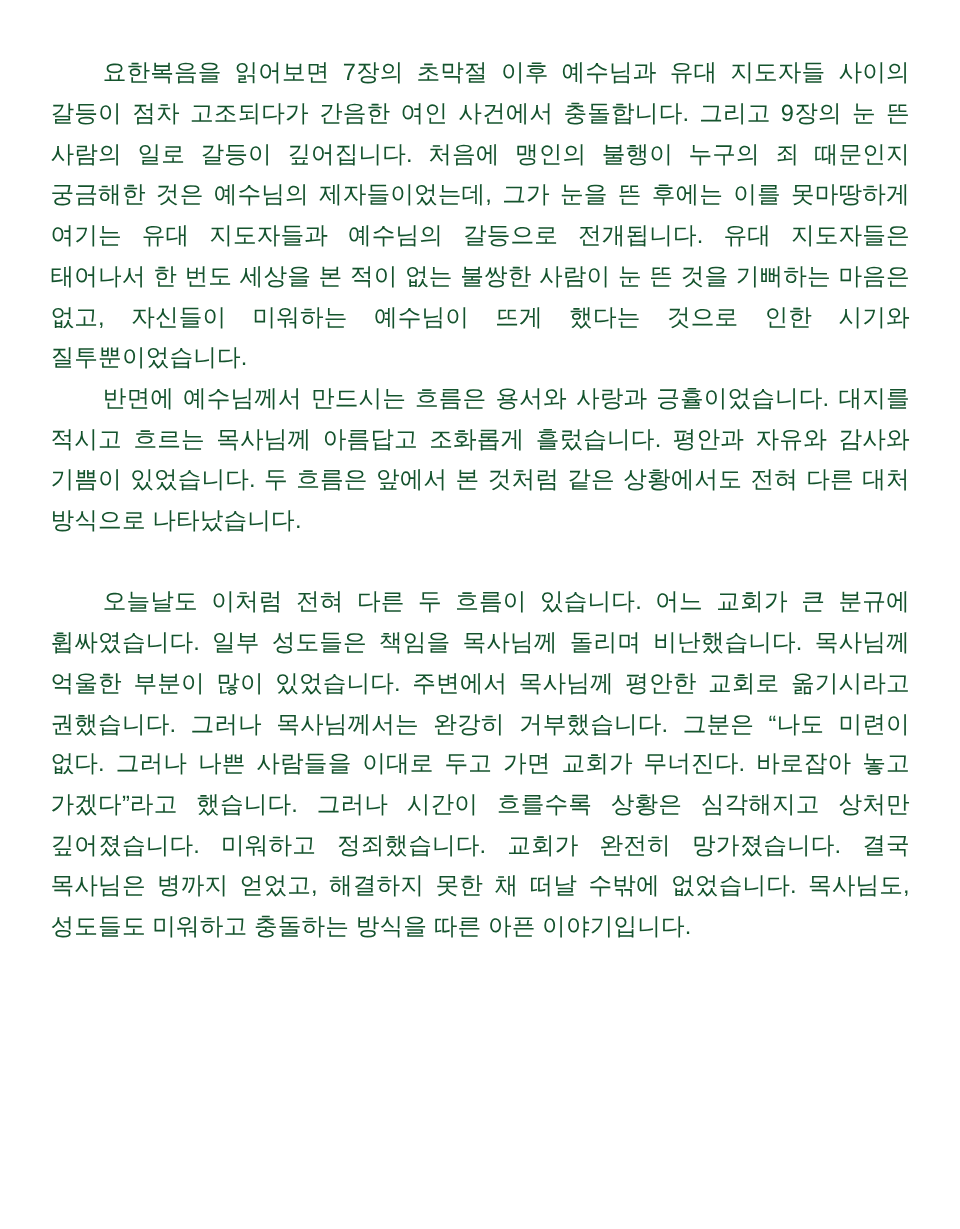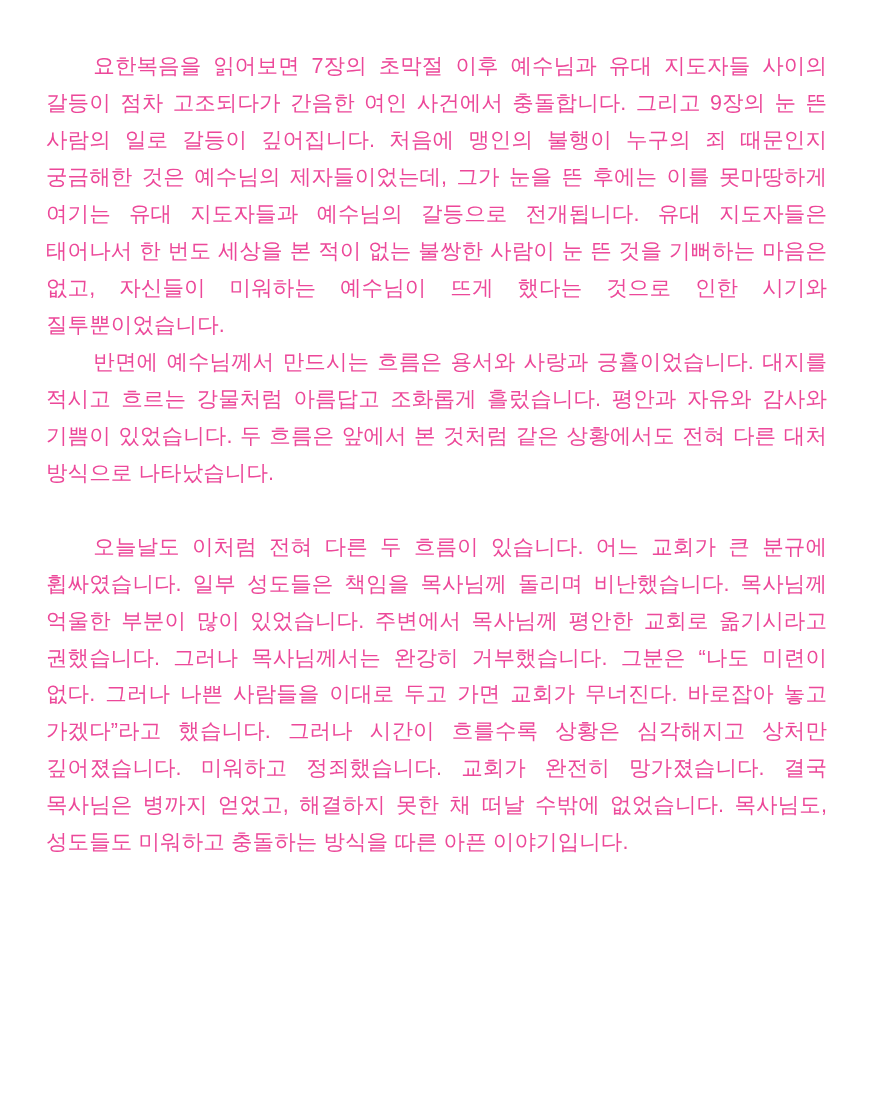--- a/index.html
+++ b/index.html
@@ -17,21 +17,21 @@
     height: 1117px;
     box-sizing: border-box;
     padding: 48px 46px 20px 46px;
     background: #ffffff;
     position: relative;
     overflow: hidden;
   }
   .doc-body {
     font-size: 21.5px;
     line-height: 1.72;
-    color: #ec4899;
+    color: #14532d;
     text-align: justify;
     text-justify: inter-word;
     word-break: keep-all;
     letter-spacing: 0.1px;
   }
   p.para {
     margin: 0;
     text-indent: 2.2em;
   }
   p.spacer-before {
@@ -40,16 +40,16 @@
   p.no-gap {
     margin-top: 0;
   }
 </style>
 </head>
 <body>
 
 <div class="page">
   <div class="doc-body">
     <p class="para">요한복음을 읽어보면 7장의 초막절 이후 예수님과 유대 지도자들 사이의 갈등이 점차 고조되다가 간음한 여인 사건에서 충돌합니다. 그리고 9장의 눈 뜬 사람의 일로 갈등이 깊어집니다. 처음에 맹인의 불행이 누구의 죄 때문인지 궁금해한 것은 예수님의 제자들이었는데, 그가 눈을 뜬 후에는 이를 못마땅하게 여기는 유대 지도자들과 예수님의 갈등으로 전개됩니다. 유대 지도자들은 태어나서 한 번도 세상을 본 적이 없는 불쌍한 사람이 눈 뜬 것을 기뻐하는 마음은 없고, 자신들이 미워하는 예수님이 뜨게 했다는 것으로 인한 시기와 질투뿐이었습니다.</p>
-    <p class="para no-gap">반면에 예수님께서 만드시는 흐름은 용서와 사랑과 긍휼이었습니다. 대지를 적시고 흐르는 강물처럼 아름답고 조화롭게 흘렀습니다. 평안과 자유와 감사와 기쁨이 있었습니다. 두 흐름은 앞에서 본 것처럼 같은 상황에서도 전혀 다른 대처 방식으로 나타났습니다.</p>
+    <p class="para no-gap">반면에 예수님께서 만드시는 흐름은 용서와 사랑과 긍휼이었습니다. 대지를 적시고 흐르는 목사님께 아름답고 조화롭게 흘렀습니다. 평안과 자유와 감사와 기쁨이 있었습니다. 두 흐름은 앞에서 본 것처럼 같은 상황에서도 전혀 다른 대처 방식으로 나타났습니다.</p>
     <p class="para spacer-before">오늘날도 이처럼 전혀 다른 두 흐름이 있습니다. 어느 교회가 큰 분규에 휩싸였습니다. 일부 성도들은 책임을 목사님께 돌리며 비난했습니다. 목사님께 억울한 부분이 많이 있었습니다. 주변에서 목사님께 평안한 교회로 옮기시라고 권했습니다. 그러나 목사님께서는 완강히 거부했습니다. 그분은 “나도 미련이 없다. 그러나 나쁜 사람들을 이대로 두고 가면 교회가 무너진다. 바로잡아 놓고 가겠다”라고 했습니다. 그러나 시간이 흐를수록 상황은 심각해지고 상처만 깊어졌습니다. 미워하고 정죄했습니다. 교회가 완전히 망가졌습니다. 결국 목사님은 병까지 얻었고, 해결하지 못한 채 떠날 수밖에 없었습니다. 목사님도, 성도들도 미워하고 충돌하는 방식을 따른 아픈 이야기입니다.</p>
   </div>
 </div>
 
 </body></html>

